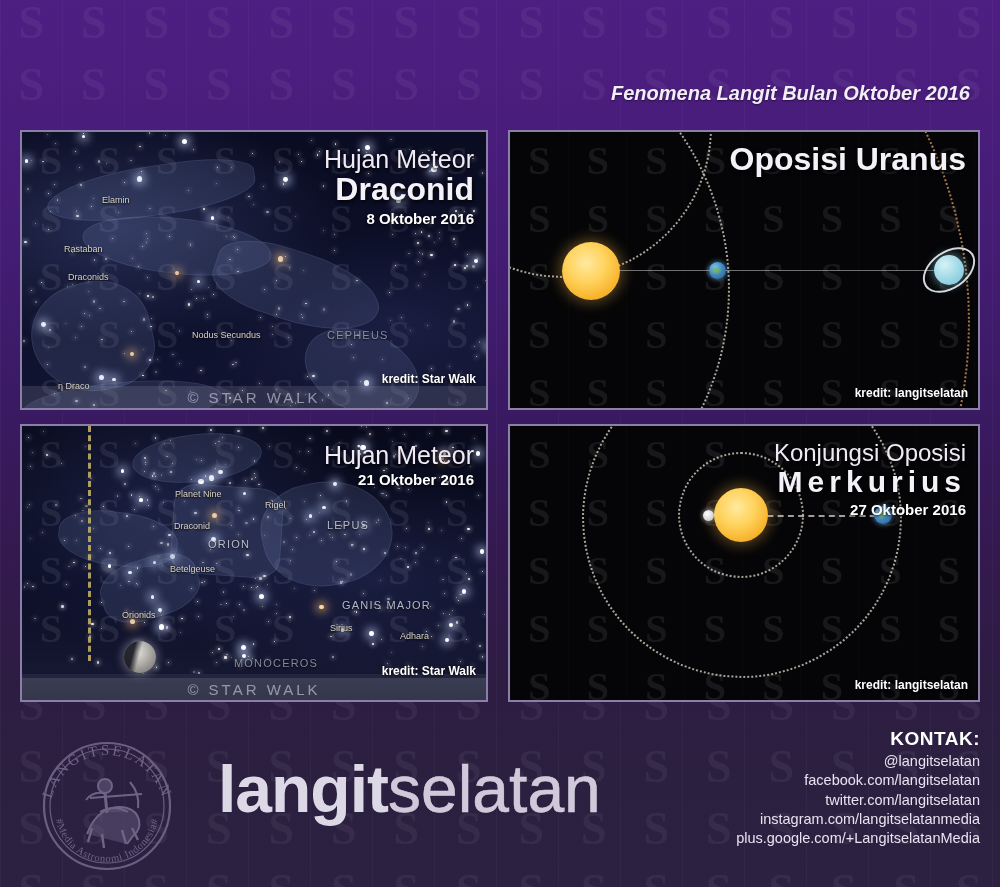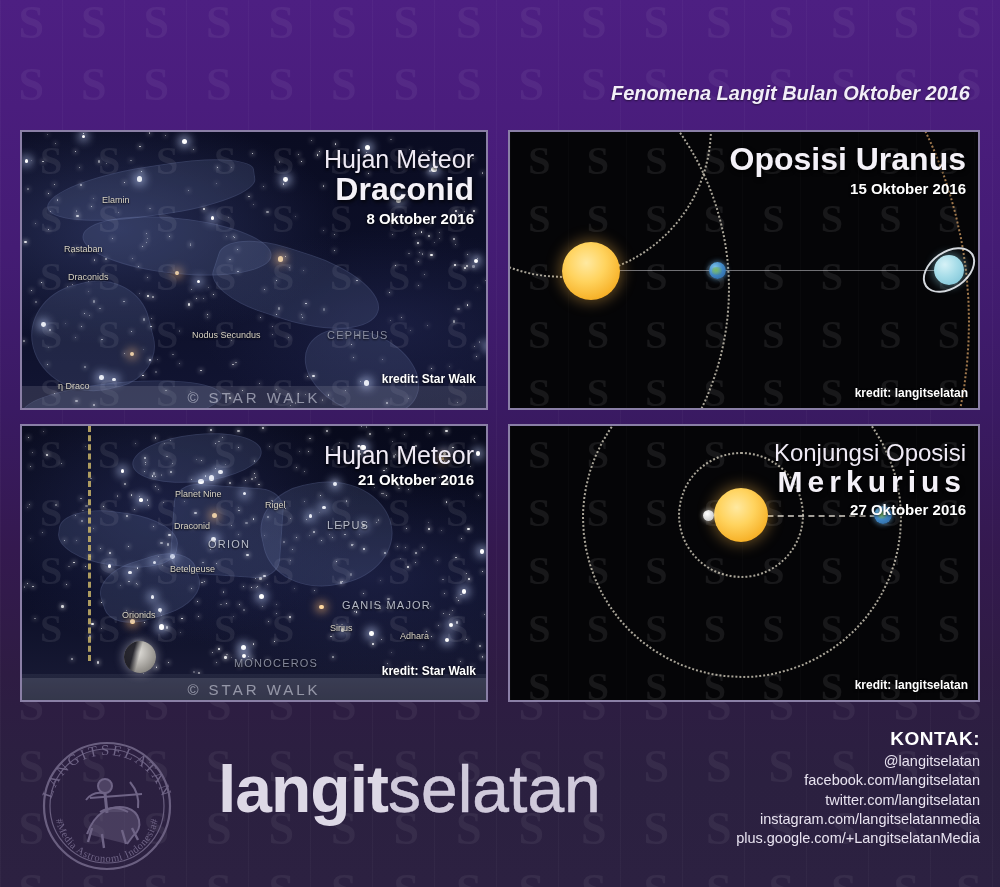--- a/index.html
+++ b/index.html
@@ -908,21 +908,20 @@
 
     <div class="sightline" style="left:96px;top:138px;width:340px;"></div>
 
     <div class="sun" style="left:52px;top:110px;width:58px;height:58px;"></div>
     <div class="earth" style="left:199px;top:130px;width:17px;height:17px;"></div>
     <div class="uranus" style="left:424px;top:123px;width:30px;height:30px;"></div>
     <div class="uring" style="left:410px;top:119px;width:58px;height:38px;"></div>
 
     <div class="ptitle big" style="top:10px;">
       <div class="name" style="font-size:32px;">Oposisi Uranus</div>
-      <div class="date">15 Oktober 2016</div>
     </div>
     <div class="credit low">kredit: langitselatan</div>
   </div>
 
   <div class="panel" id="panel-orionid">
     <div class="sky sky2"></div>
     <div class="stars" id="stars2">
         <div class="st" style="left: 366.5px; top: 242.4px; width: 1px; height: 1px; opacity: 0.46;"></div>
         <div class="st" style="left: 381.8px; top: 8.3px; width: 1px; height: 1px; opacity: 0.62;"></div>
         <div class="st" style="left: 78.8px; top: 175.6px; width: 1px; height: 1px; opacity: 0.94;"></div>

